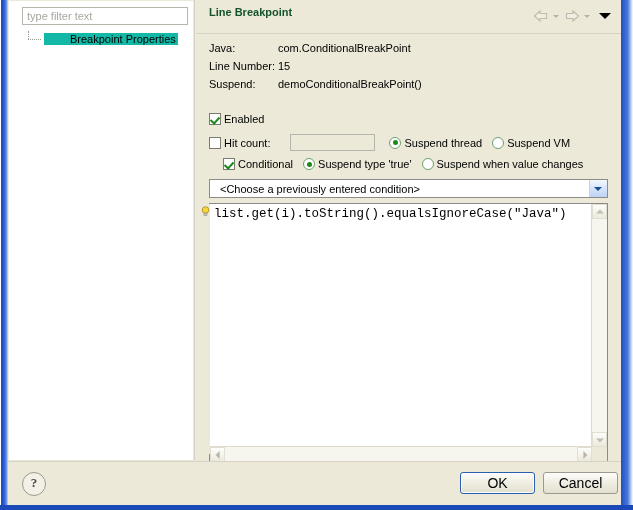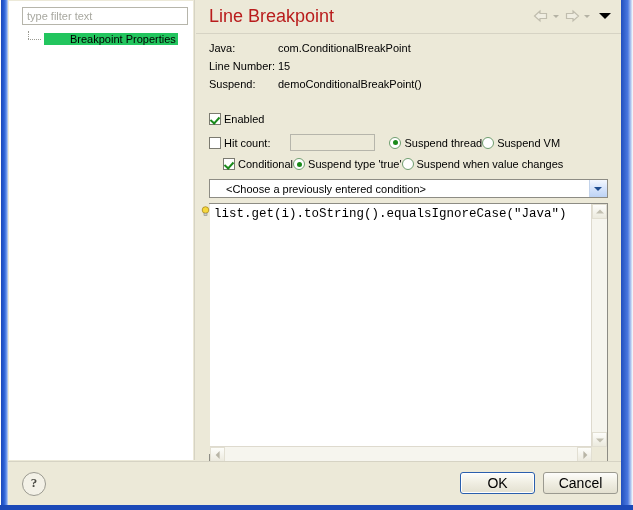--- a/index.html
+++ b/index.html
@@ -93,21 +93,21 @@
     border-top: 1px dotted #9a9a92;
   }
   .tree-row .dots-v {
     position: absolute;
     left: 6px; top: 0px;
     width: 1px; height: 8px;
     border-left: 1px dotted #9a9a92;
   }
   .tree-label { padding: 0 2px; }
   .tree-row.selected .tree-label {
-    background: #22c55e;
+    background: #14b8a6;
     padding-left: 26px;
   }
 
   
   .v-divider {
     position: absolute;
     left: 186px; top: 0;
     width: 1px; height: 460px;
     background: #d6d3c4;
   }
@@ -115,23 +115,23 @@
   
   .right-pane {
     position: absolute;
     left: 188px; top: 0px;
     width: 425px; height: 460px;
     background: #ece9d8;
   }
   .pane-title {
     position: absolute;
     left: 13px; top: 6px;
-    font-size: 18px;
-    font-weight: normal;
-    color: #b91c1c;
+    font-size: 11px;
+    font-weight: bold;
+    color: #14532d;
     letter-spacing: 0px;
   }
   .title-rule {
     position: absolute;
     left: 0px; top: 33px;
     width: 425px; height: 1px;
     background: #d6d3c4;
   }
   .nav-icons {
     position: absolute;
@@ -221,21 +221,21 @@
     flex: none;
   }
   .rb.checked::after {
     content: "";
     position: absolute;
     left: 2.5px; top: 2.5px;
     width: 5px; height: 5px;
     border-radius: 50%;
     background: #1a8a1a;
   }
-  .opt-label { }
+  .opt-label { margin-right: 10px; }
   .hit-field {
     width: 85px; height: 17px;
     box-sizing: border-box;
     border: 1px solid #b6b5ab;
     background: #ece9d8;
     margin-left: 16px;
     margin-right: 14px;
     font-family: "Liberation Sans", sans-serif;
     font-size: 11px;
     padding: 0 3px;
@@ -249,21 +249,21 @@
     left: 13px; top: 179px;
     width: 399px; height: 19px;
     box-sizing: border-box;
     border: 1px solid #8d8c84;
     background: #ffffff;
     display: flex;
     align-items: center;
   }
   .combo-text {
     flex: 1;
-    padding-left: 16px;
+    padding-left: 10px;
     font-size: 11px;
     color: #000;
     white-space: nowrap;
     overflow: hidden;
   }
   .combo-btn {
     width: 17px; height: 17px;
     background: linear-gradient(to bottom, #f4f8ff 0%, #d6e4fb 50%, #bdd3f5 100%);
     border-left: 1px solid #c3d3ea;
     position: relative;

